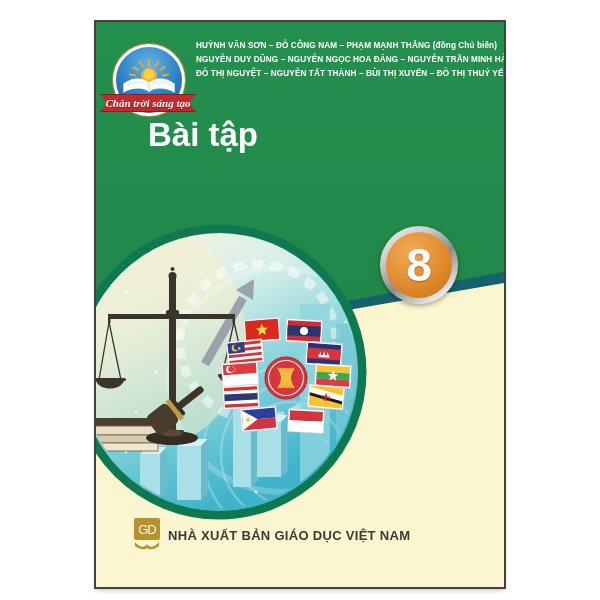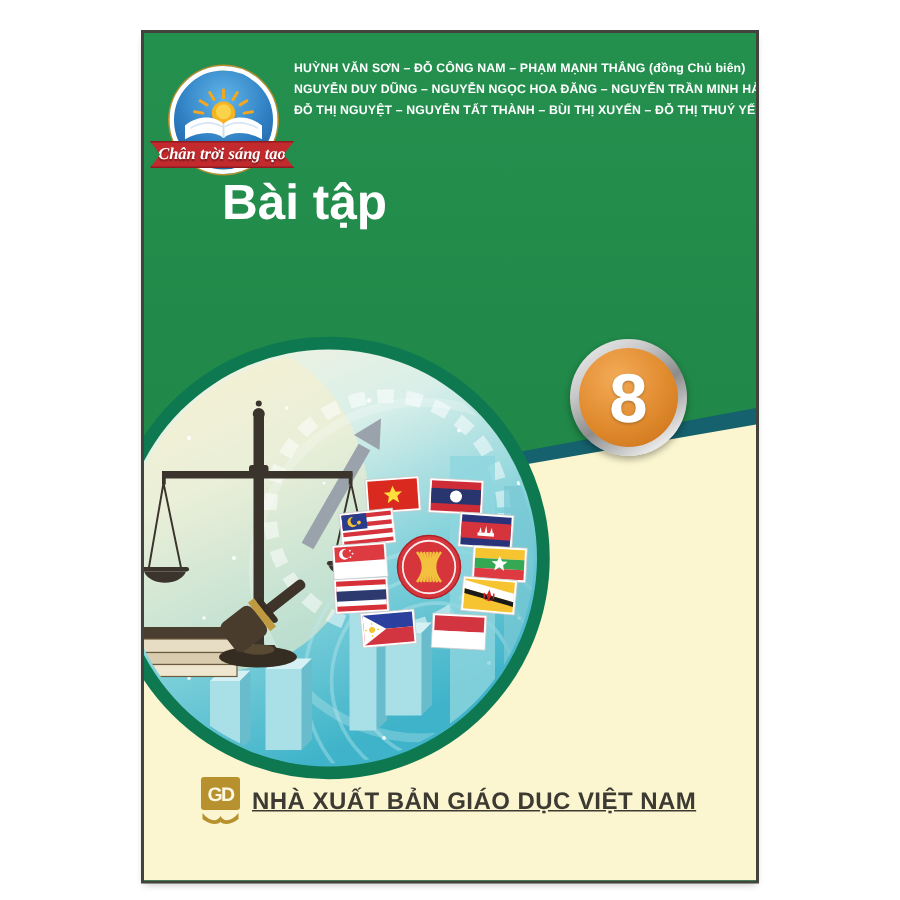--- a/index.html
+++ b/index.html
@@ -40,22 +40,22 @@
     background:radial-gradient(circle at 38% 30%, #f3ab57 0%, #e08a2e 55%, #c76f15 100%);
     display:flex;align-items:center;justify-content:center;}
   .badge-inner span{color:#fff;font-size:46px;font-weight:bold;line-height:1;
     text-shadow:0 1px 2px rgba(0,0,0,.3);}
 
   
   .footer{position:absolute;left:38px;top:496px;display:flex;align-items:center;gap:8px;}
   .gd{width:26px;height:34px;display:flex;flex-direction:column;}
   .gd-top{height:22px;background:#b8912f;border-radius:2px;display:flex;align-items:center;
     justify-content:center;}
-  .gd-top span{color:#fdf8e2;font-size:13px;font-weight:bold;letter-spacing:-1px;}
-  .pub-name{color:#3c3a33;font-size:16px;font-weight:bold;letter-spacing:.3px;white-space:nowrap;text-decoration:underline;}
+  .gd-top span{color:#fdf8e2;font-size:13px;font-weight:normal;letter-spacing:-1px;}
+  .pub-name{color:#3c3a33;font-size:13px;font-weight:bold;letter-spacing:.3px;white-space:nowrap;}
 </style>
 </head>
 <body>
 
 <div class="page">
   <div class="cover">
 
     <svg class="art" viewBox="0 0 408 565">
       <defs>
         <linearGradient id="skyGrad" x1="0" y1="0" x2="0.45" y2="1">

